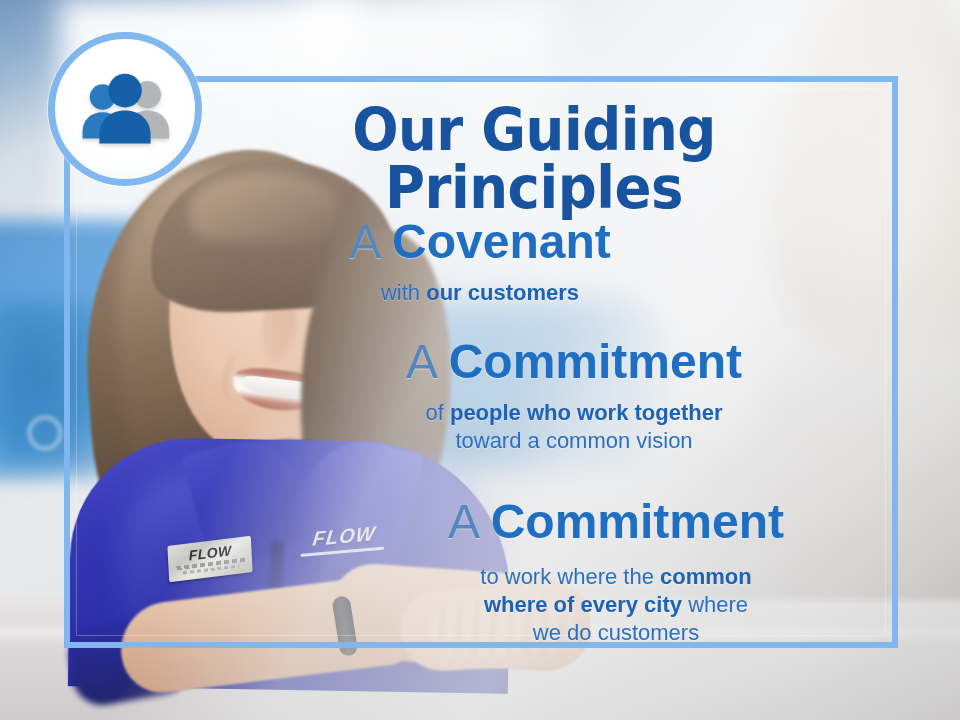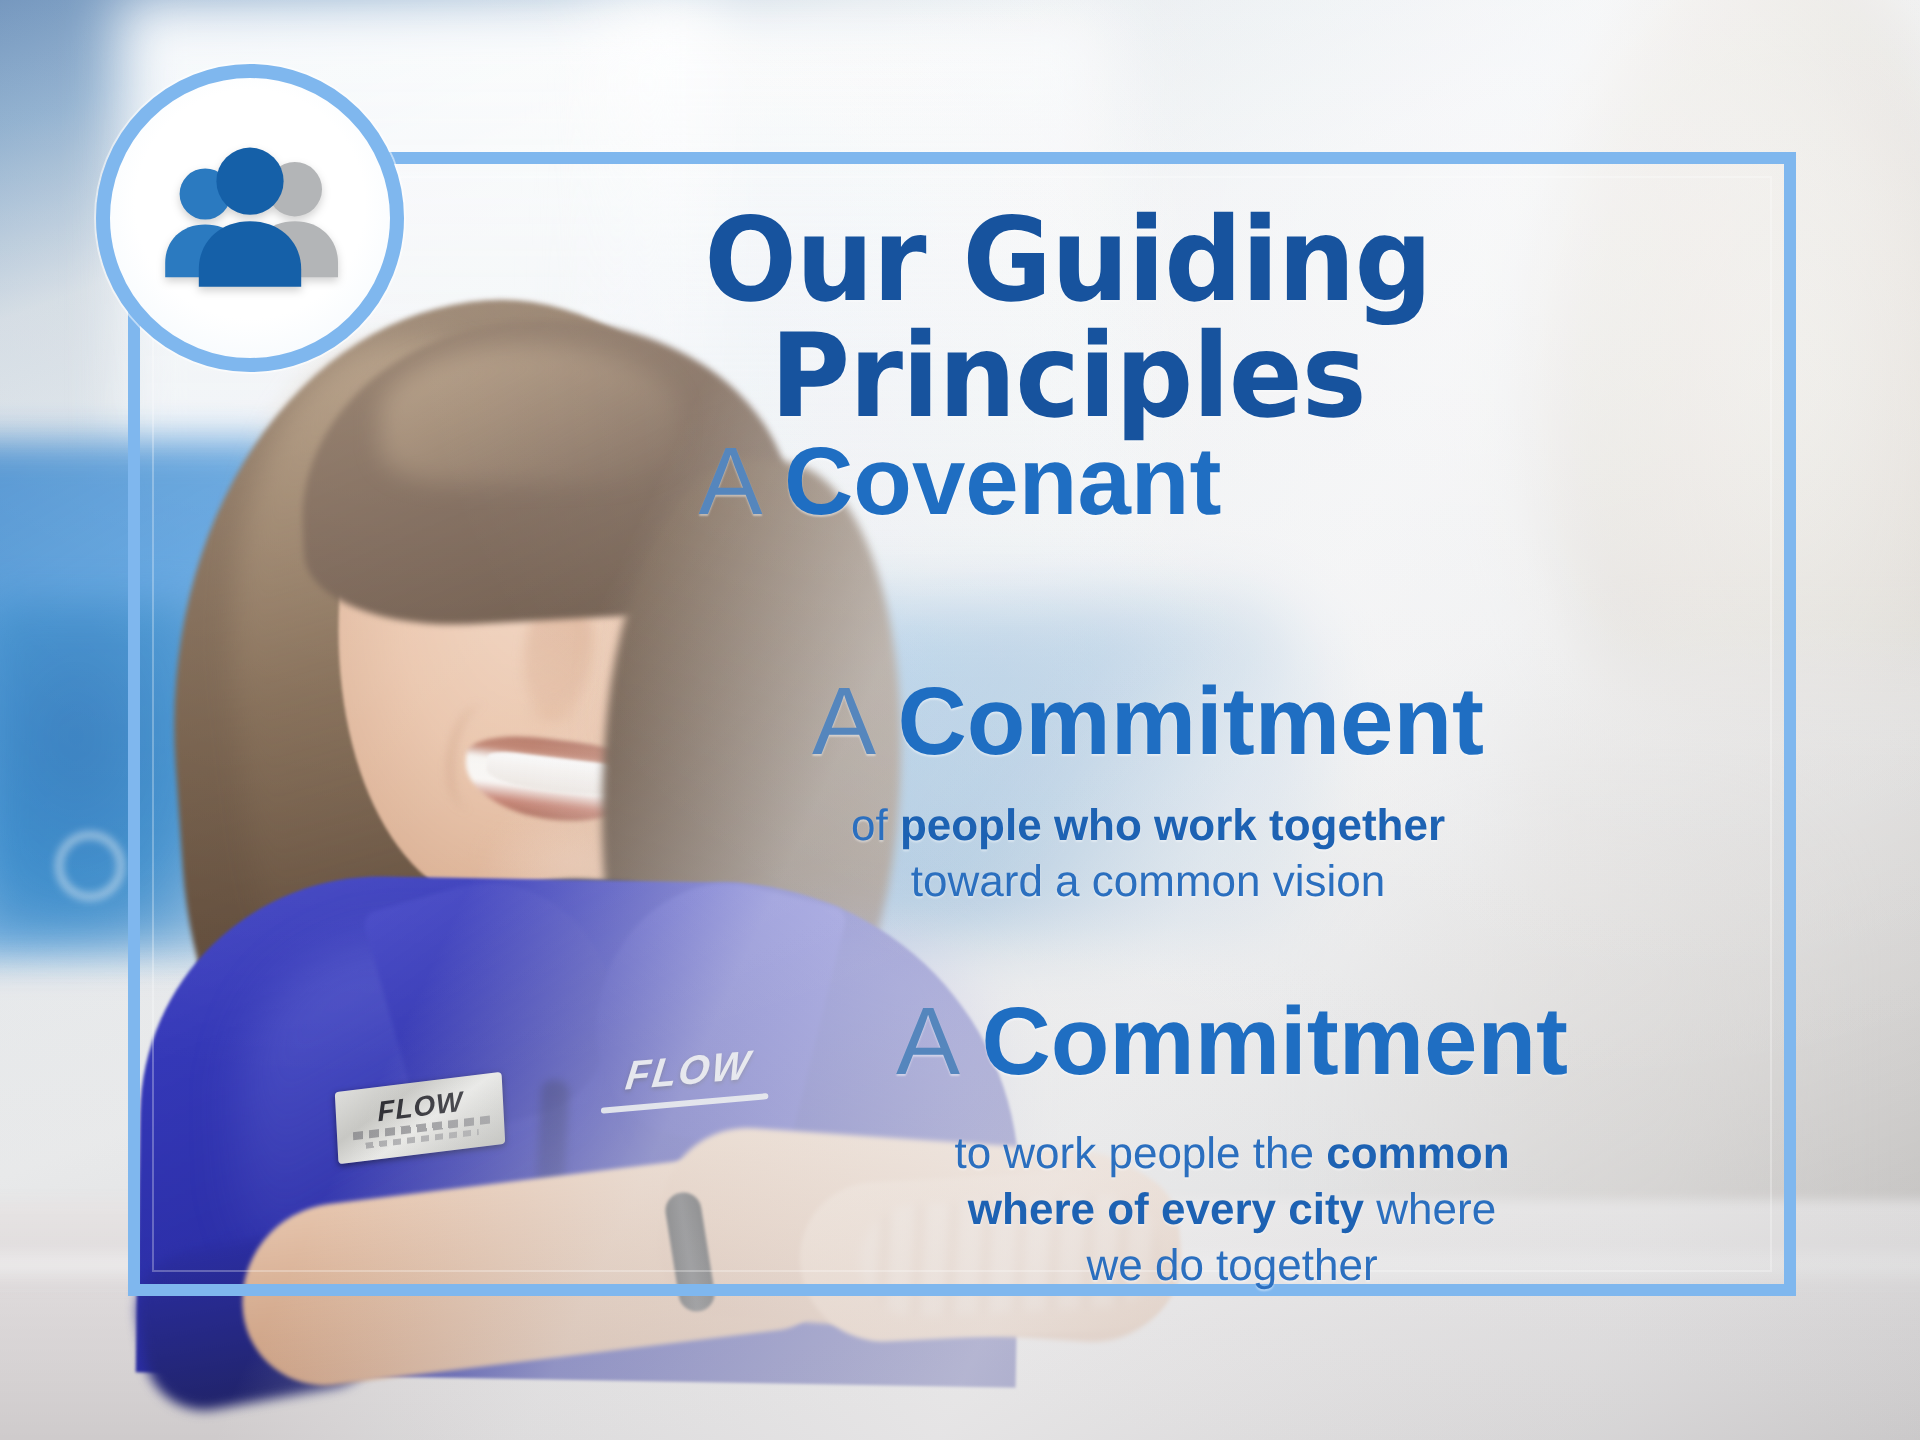--- a/index.html
+++ b/index.html
@@ -483,33 +483,36 @@
       </svg>
     </span>
   </div>
 
   <div class="content">
 
     <div class="title">Our Guiding Principles</div>
 
     <div class="principle" id="principle-covenant">
       <div class="p-head"><span class="art">A</span> <span class="word">Covenant</span></div>
+      <div class="p-sub">
+          <div><span>with </span><b>our customers</b></div>
+        </div>
     </div>
 
     <div class="principle" id="principle-community">
       <div class="p-head"><span class="art">A</span> <span class="word">Commitment</span></div>
       <div class="p-sub">
           <div><span>of </span><b>people who work together</b></div>
           <div><span>toward a common vision</span></div>
         </div>
     </div>
 
     <div class="principle" id="principle-commitment">
       <div class="p-head"><span class="art">A</span> <span class="word">Commitment</span></div>
       <div class="p-sub">
-          <div><span>to work people the </span><b>common</b></div>
+          <div><span>to work where the </span><b>common</b></div>
           <div><b>where of every city</b><span> where</span></div>
-          <div><span>we do together</span></div>
+          <div><span>we do customers</span></div>
         </div>
     </div>
 
   </div>
 </div>
 
 </body></html>

